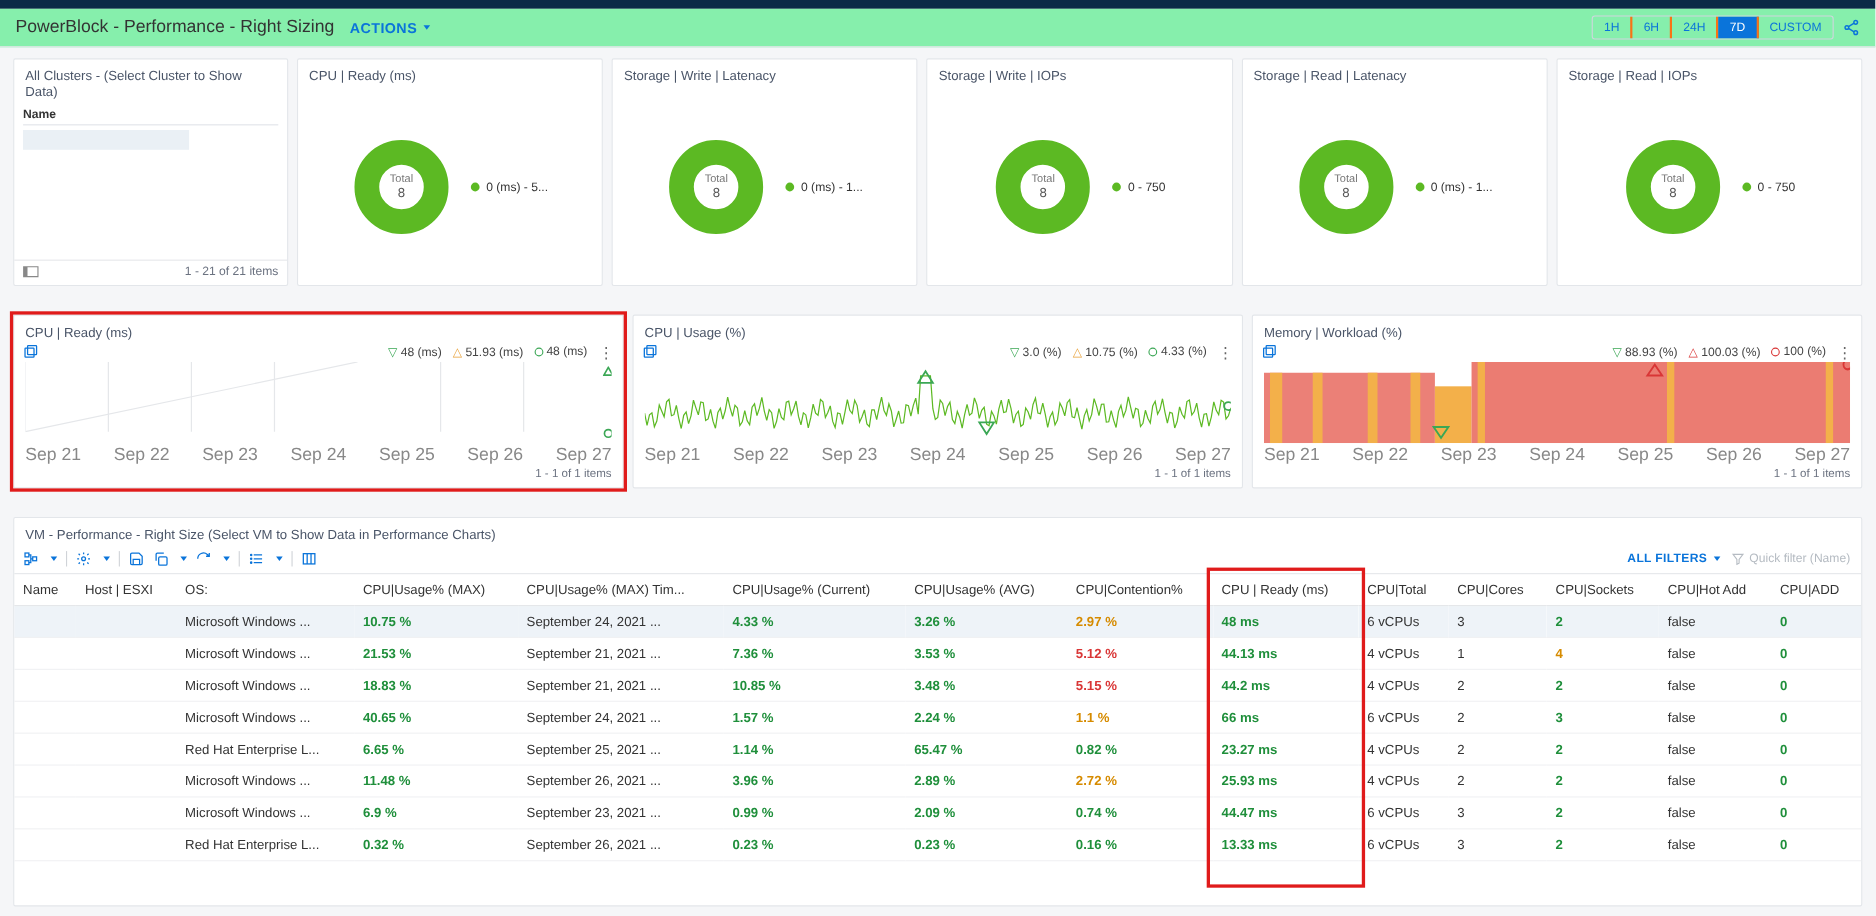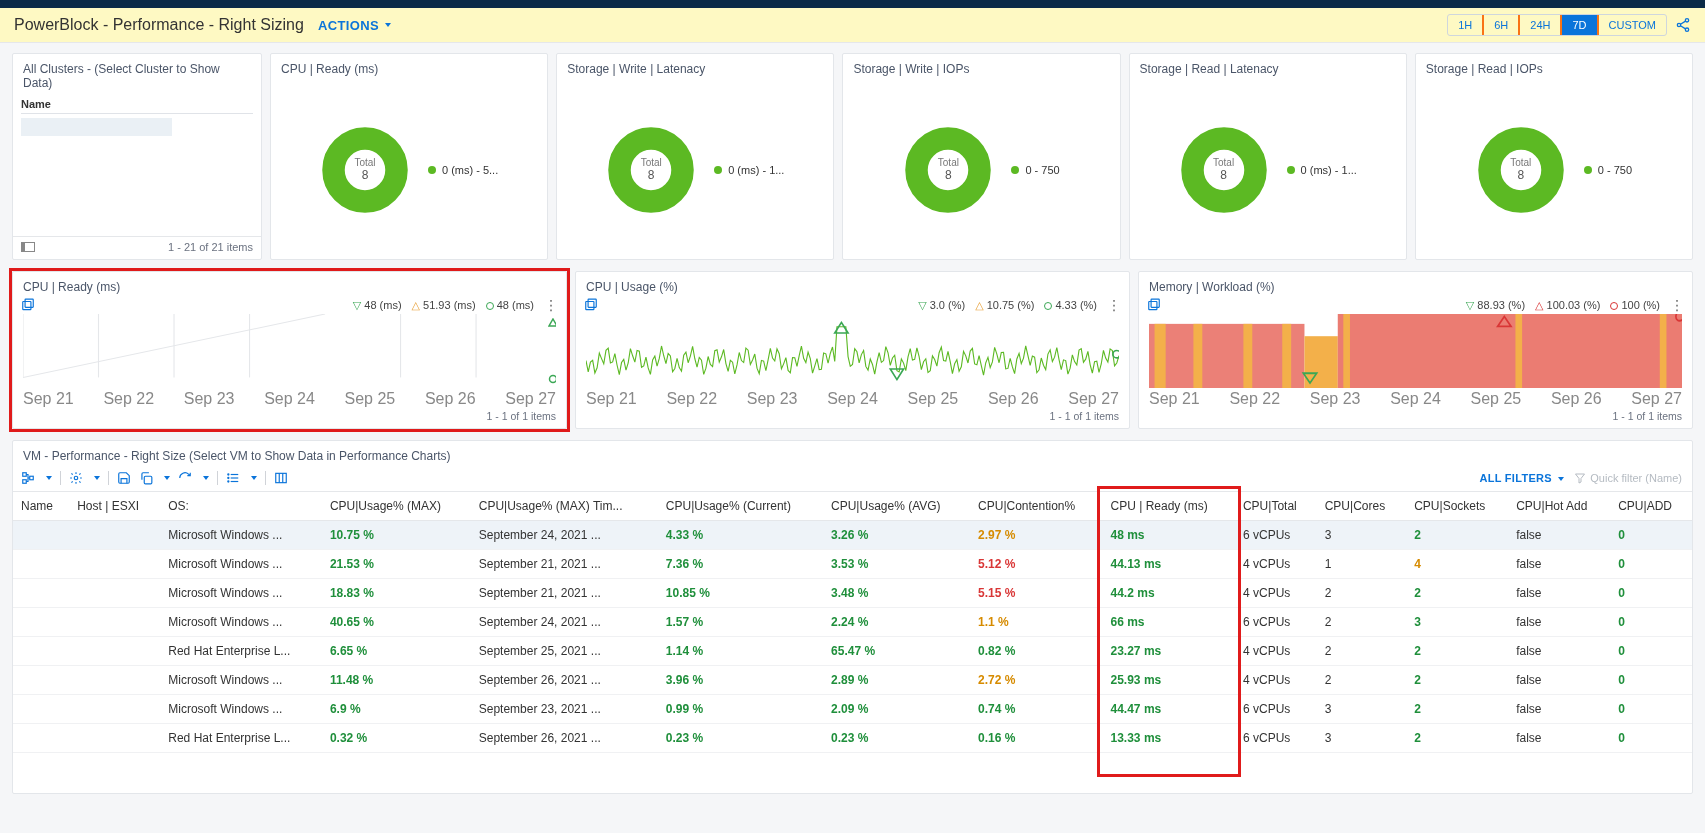--- a/index.html
+++ b/index.html
@@ -1,30 +1,30 @@
 <!DOCTYPE html>
 <html><head>
 <meta charset="utf-8">
 <style>
   * { box-sizing: border-box; margin: 0; padding: 0; }
   body { font-family: -apple-system, BlinkMacSystemFont, "Segoe UI", Arial, sans-serif; font-size: 12px; color: #333; background: #f5f6f8; }
   .topbar-dark { height: 8px; background: #0b2a47; }
-  .pagebar { display: flex; align-items: center; justify-content: space-between; padding: 6px 14px; background: #fef9c3; border-bottom: 1px solid #e5e7ea; }
+  .pagebar { display: flex; align-items: center; justify-content: space-between; padding: 6px 14px; background: #86efac; border-bottom: 1px solid #e5e7ea; }
   .pagebar-left { display: flex; align-items: center; gap: 14px; }
   .page-title { font-size: 16px; font-weight: 500; color: #333; }
   .actions-link { color: #0a74da; font-size: 13px; font-weight: 600; cursor: pointer; display: flex; align-items: center; gap: 3px; letter-spacing: 0.4px; }
   .pagebar-right { display: flex; align-items: center; gap: 8px; }
   .time-range { display: flex; border: 1px solid #cfd6dd; border-radius: 3px; overflow: hidden; }
   .time-range span { padding: 4px 10px; font-size: 11px; color: #0a74da; cursor: pointer; border-right: 2px solid #f97316; }
   .time-range span:last-child { border-right: none; }
   .time-range span.active { background: #0a74da; color: #fff; }
   .share-icon { width: 16px; height: 16px; color: #0a74da; cursor: pointer; }
 
   .content { padding: 10px 12px 18px 12px; }
-  .row { display: flex; gap: 8px; margin-bottom: 11px; }
+  .row { display: flex; gap: 8px; margin-bottom: 26px; }
   .card { background: #fff; border: 1px solid #e3e6ea; border-radius: 2px; display: flex; flex-direction: column; position: relative; }
   .card-title { font-size: 12px; color: #4a5568; padding: 8px 10px 4px 10px; }
   .card-body { flex: 1; display: flex; align-items: center; justify-content: center; position: relative; }
 
   
   .row1 .cluster-card { width: 250px; }
   .row1 .donut-card { flex: 1; }
   .cluster-card .card-title { font-weight: 400; }
   .cluster-list { padding: 4px 8px 0 8px; }
   .cluster-name-header { font-weight: 600; font-size: 11px; border-bottom: 1px solid #e0e3e8; padding-bottom: 3px; margin-bottom: 4px; }

